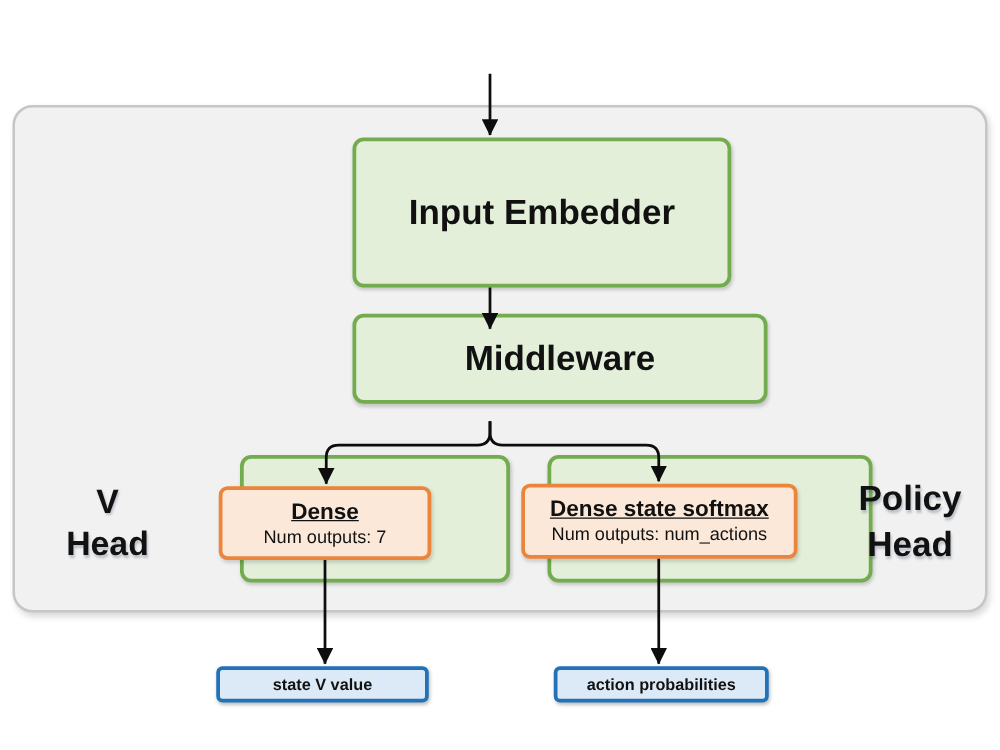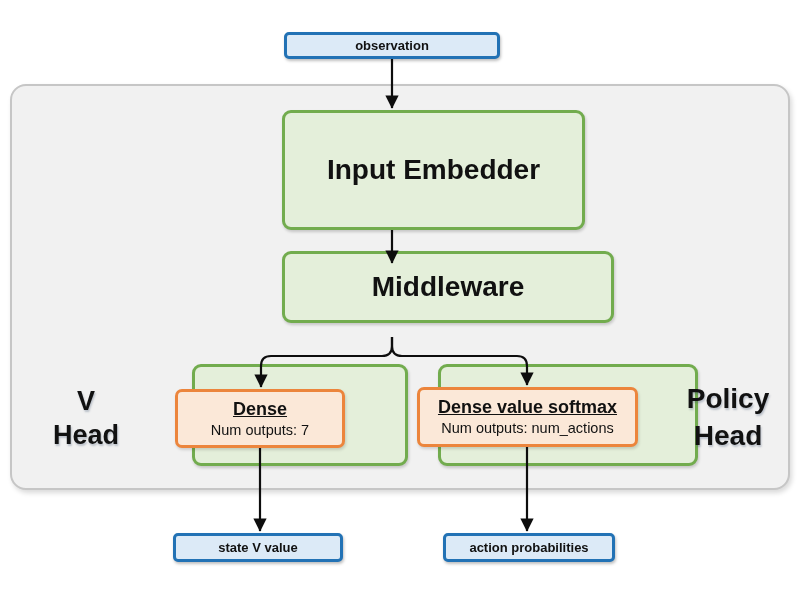--- a/index.html
+++ b/index.html
@@ -78,23 +78,20 @@
   }
   .arrow-head-shape { fill: var(--arrow, #0d0d0d); }
 </style>
 </head>
 <body>
 
 <div class="stage">
 
   <div class="abs network-container"></div>
 
-  <div class="abs node node-blue observation-box">
-    <span>observation</span>
-  </div>
 
   <div class="abs node node-green node-green-big input-embedder-box">
     <span>Input Embedder</span>
   </div>
 
   <div class="abs node node-green node-green-big middleware-box">
     <span>Middleware</span>
   </div>
 
   <div class="abs node-green v-head-box"></div>
@@ -102,21 +99,21 @@
     <span class="dense-title">Dense</span>
     <span class="dense-sub">Num outputs: 7</span>
   </div>
   <div class="abs head-label v-head-label">
     <div>V</div>
     <div>Head</div>
   </div>
 
   <div class="abs node-green policy-head-box"></div>
   <div class="abs node node-orange policy-dense-box">
-    <span class="dense-title">Dense value softmax</span>
+    <span class="dense-title">Dense state softmax</span>
     <span class="dense-sub">Num outputs: num_actions</span>
   </div>
   <div class="abs head-label policy-head-label">
     <div>Policy</div>
     <div>Head</div>
   </div>
 
   <div class="abs node node-blue action-prob-box">
     <span>action probabilities</span>
   </div>

